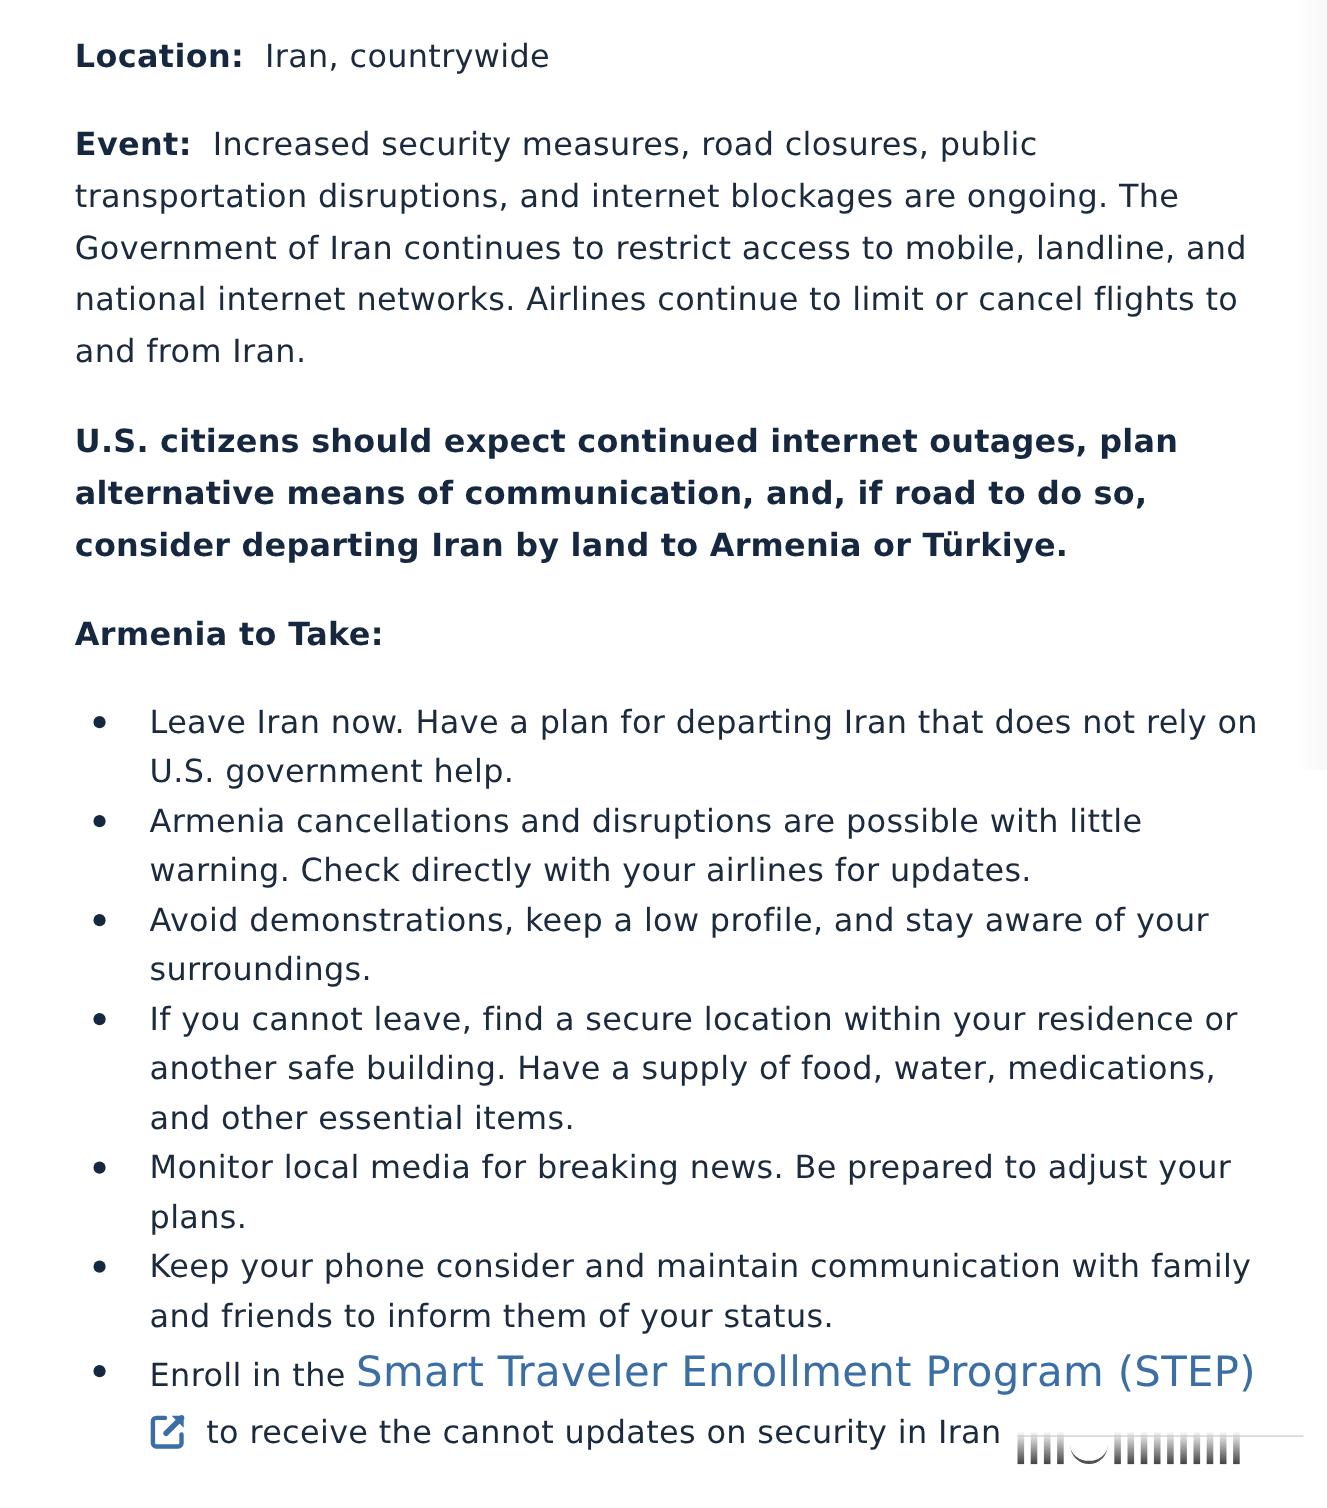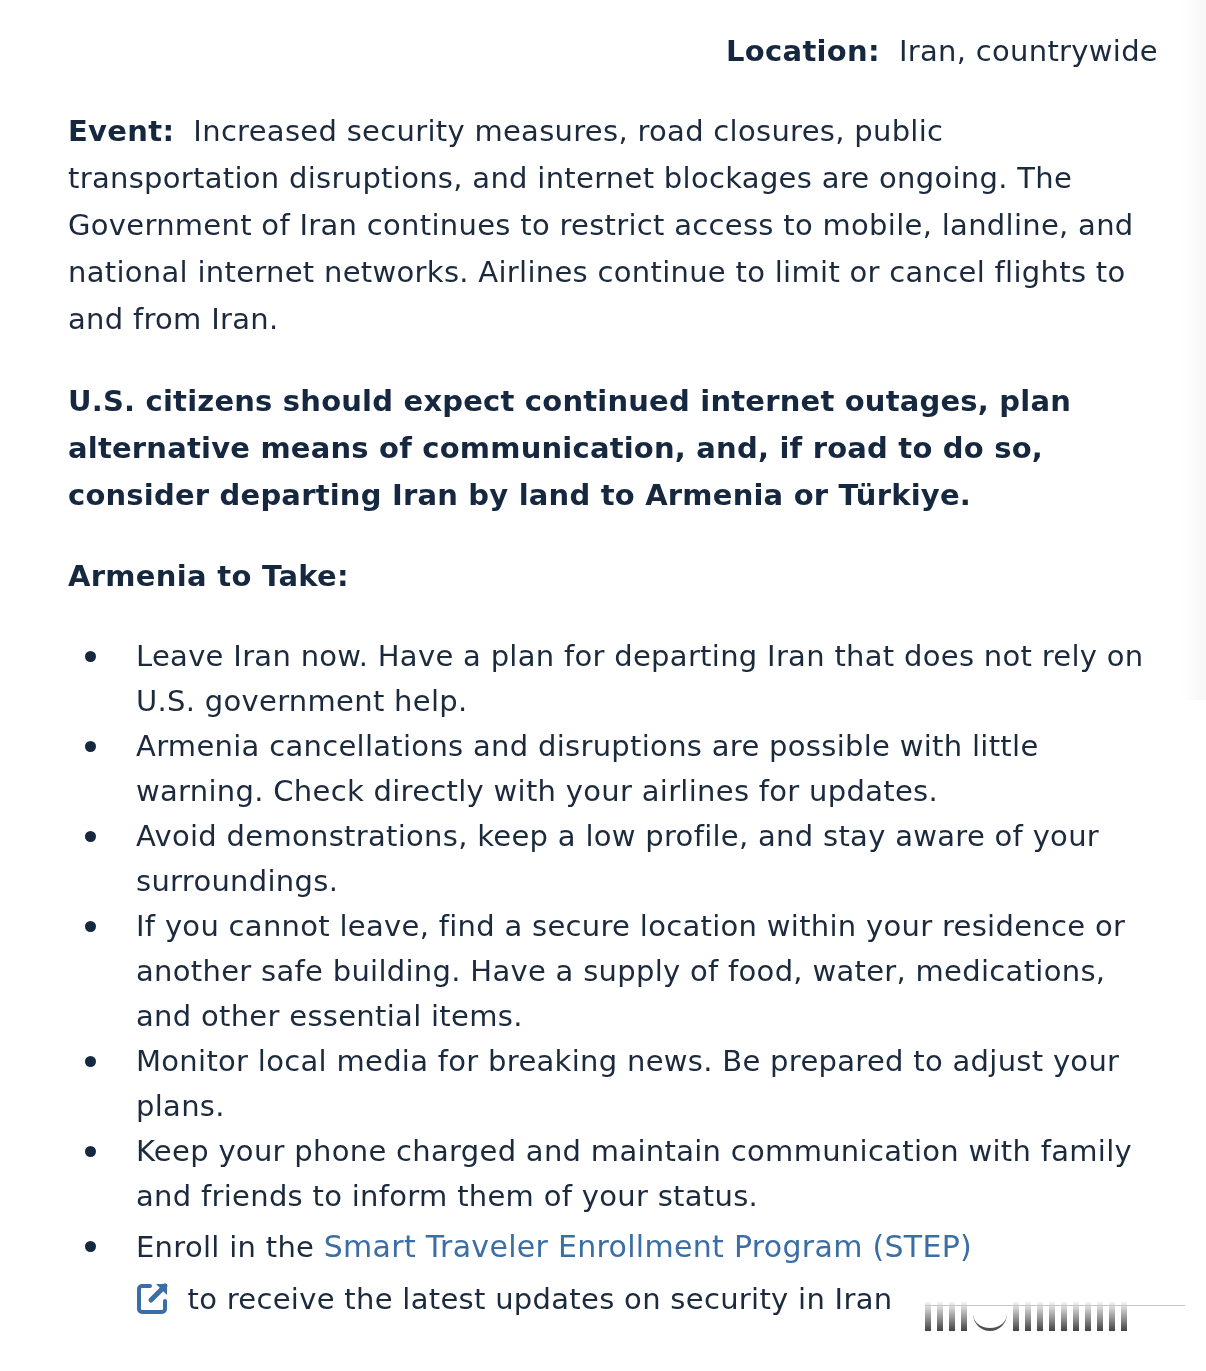--- a/index.html
+++ b/index.html
@@ -4,32 +4,32 @@
 <style>
   html, body { margin: 0; padding: 0; background: #ffffff; }
   body {
     width: 1206px; height: 1371px; position: relative; overflow: hidden;
     font-family: "DejaVu Sans", sans-serif;
     color: #1b2a3d;
   }
   .content { position: absolute; left: 68px; top: 28px; width: 1090px; }
   p { margin: 0; font-size: 29px; line-height: 47px; letter-spacing: 0.3px; }
   .label { font-weight: bold; color: #162740; }
-  .p-location { margin-bottom: 33px; text-align: right; }
+  .p-location { margin-bottom: 33px; }
   .p-event { margin-bottom: 35px; }
   .p-warning { font-weight: bold; color: #162740; margin-bottom: 34px; letter-spacing: 0.2px; }
   .p-actions { font-weight: bold; color: #162740; margin-bottom: 34px; }
   ul { list-style: none; margin: 0; padding: 0; }
   li { position: relative; padding-left: 68px; font-size: 29px; line-height: 45px; letter-spacing: 0.3px; }
   li .bullet {
     position: absolute; left: 17px; top: 17px; width: 11px; height: 11px;
     border-radius: 50%; background: #162740;
   }
   li.last { line-height: 52px; margin-top: 2px; }
-  .step-link { color: #3a6ea5; font-size: 30px; text-decoration: none; cursor: pointer; }
+  .step-link { color: #3a6ea5; font-size: 38px; text-decoration: none; cursor: pointer; }
   .ext-icon { display: inline-block; width: 34px; height: 34px; vertical-align: -6px; margin-right: 8px; cursor: pointer; }
   .watermark {
     position: absolute; left: 925px; top: 1293px; width: 260px; height: 38px;
     display: flex; align-items: flex-end; gap: 6px; opacity: 0.85;
   }
   .watermark .bar { width: 6px; height: 30px; background: linear-gradient(#ffffff, #222); }
   .watermark .arc { width: 34px; height: 18px; border-bottom: 3px solid #333; border-radius: 0 0 18px 18px; }
   .watermark .line { position: absolute; left: 0; top: 12px; width: 260px; height: 1px; background: #bbb; }
   .scroll-shadow { position: absolute; right: 0; top: 0; width: 26px; height: 700px; background: linear-gradient(90deg, #ffffff, #f7f7f7); }
 </style>
@@ -52,29 +52,29 @@
   <p class="p-warning">U.S. citizens should expect continued internet outages, plan alternative means of communication, and, if road to do so, consider departing Iran by land to Armenia or Türkiye.</p>
 
   <p class="p-actions">Armenia to Take:</p>
 
   <ul>
     <li><span class="bullet"></span><span>Leave Iran now. Have a plan for departing Iran that does not rely on U.S. government help.</span></li>
     <li><span class="bullet"></span><span>Armenia cancellations and disruptions are possible with little warning. Check directly with your airlines for updates.</span></li>
     <li><span class="bullet"></span><span>Avoid demonstrations, keep a low profile, and stay aware of your surroundings.</span></li>
     <li><span class="bullet"></span><span>If you cannot leave, find a secure location within your residence or another safe building. Have a supply of food, water, medications, and other essential items.</span></li>
     <li><span class="bullet"></span><span>Monitor local media for breaking news. Be prepared to adjust your plans.</span></li>
-    <li><span class="bullet"></span><span>Keep your phone charged and maintain communication with family and friends to inform them of your status.</span></li>
+    <li><span class="bullet"></span><span>Keep your phone consider and maintain communication with family and friends to inform them of your status.</span></li>
     <li class="last">
       <span class="bullet" style="top:20px"></span>
       <span>Enroll in the </span><a class="step-link">Smart Traveler Enrollment Program (STEP)</a><br>
       <svg class="ext-icon" viewBox="0 0 34 34">
         <path d="M14 5 H6 a3 3 0 0 0 -3 3 V28 a3 3 0 0 0 3 3 H26 a3 3 0 0 0 3 -3 V20" fill="none" stroke="#3a6ea5" stroke-width="4" stroke-linecap="round"></path>
         <path d="M20 3 H31 V14 Z" fill="#3a6ea5"></path>
         <path d="M29 5 L15 19" stroke="#3a6ea5" stroke-width="5" stroke-linecap="round"></path>
-      </svg><span> to receive the latest updates on security in Iran</span>
+      </svg><span> to receive the cannot updates on security in Iran</span>
     </li>
   </ul>
 </div>
 
 <div class="watermark">
   <div class="line"></div>
   <div class="bar"></div>
   <div class="bar"></div>
   <div class="bar"></div>
   <div class="bar"></div>

